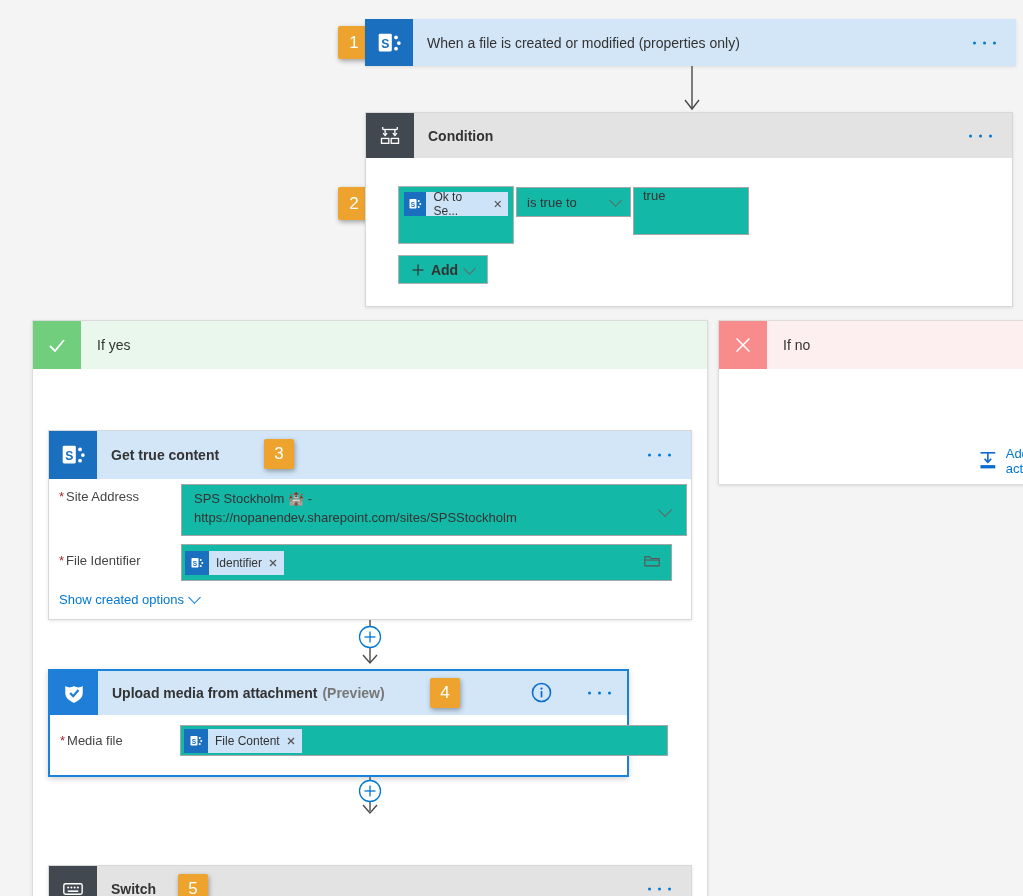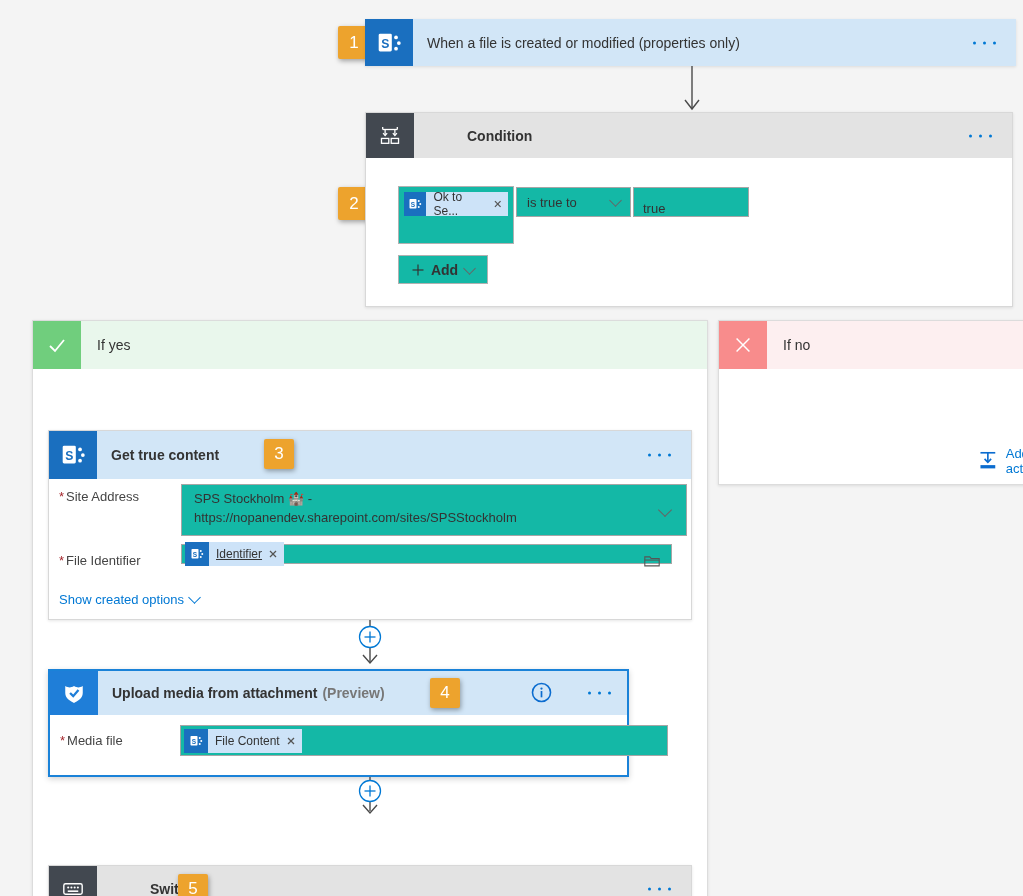--- a/index.html
+++ b/index.html
@@ -4,21 +4,21 @@
 <style>
   html,body{margin:0;padding:0;}
   .stage{position:relative;width:1023px;height:896px;overflow:hidden;
          background:#f4f4f4;font-family:"Liberation Sans",sans-serif;color:#333;}
   .abs{position:absolute;}
   
   .card{position:absolute;background:#fff;border:1px solid #d8d8d8;
         box-shadow:0 1px 3px rgba(0,0,0,.10);box-sizing:border-box;}
   .hdr{display:flex;align-items:center;position:relative;}
   .hdr-blue{background:#d2e6f7;}
-  .hdr-gray{background:#e3e3e3;gap:39px;}
+  .hdr-gray{background:#e3e3e3;}
   .icon-sq{flex:0 0 48px;height:100%;display:flex;align-items:center;justify-content:center;}
   .sp-blue{background:#1a6fbf;}
   .dk{background:#424850;}
   .title{margin-left:14px;font-size:14px;font-weight:600;color:#333;white-space:nowrap;}
   .preview{font-weight:700;color:#777;margin-left:5px;font-size:14px;}
   .dots{position:absolute;right:20px;top:50%;transform:translateY(-50%);display:flex;gap:7px;cursor:pointer;}
   .dots i{width:3px;height:3px;border-radius:50%;background:#0078d4;}
   
   .badge{position:absolute;width:32px;height:33px;background:#eda32d;color:#fff;
          font-size:17px;display:flex;align-items:center;justify-content:center;
@@ -119,21 +119,21 @@
             <line x1="7" y1="1" x2="1" y2="7" stroke="#555" stroke-width="1.3"></line>
           </svg>
       </span>
     </div>
 
     <div class="box" style="left:150px;top:74px;width:115px;height:30px;display:flex;align-items:center;padding:0 10px;cursor:pointer;">
       <span style="flex:1;">is true to</span>
       <span class="chev" style="margin-top:-3px;"></span>
     </div>
 
-    <div class="box" style="left:267px;top:74px;width:116px;height:30px;display:flex;align-items:flex-end;padding:0 9px;">
+    <div class="box" style="left:267px;top:74px;width:116px;height:48px;display:flex;align-items:flex-start;padding:0 9px;">
       <span>true</span>
     </div>
 
     <div class="box" style="left:32px;top:142px;width:90px;height:29px;display:flex;align-items:center;justify-content:center;gap:7px;cursor:pointer;border-color:#b1b1b1;">
       <svg width="12" height="12" viewBox="0 0 12 12">
           <line x1="6" y1="0.5" x2="6" y2="11.5" stroke="#333" stroke-width="1.2"></line>
           <line x1="0.5" y1="6" x2="11.5" y2="6" stroke="#333" stroke-width="1.2"></line>
         </svg>
       <span style="font-size:14px;font-weight:600;">Add</span>
       <span class="chev" style="margin-top:-3px;"></span>
@@ -197,21 +197,21 @@
     </div>
     <div class="box" style="left:132px;top:53px;width:506px;height:52px;cursor:pointer;">
       <div style="padding:6px 12px 0 12px;">SPS Stockholm 🏰 -</div>
       <div style="padding:4px 40px 0 12px;overflow:hidden;white-space:nowrap;">https://nopanendev.sharepoint.com/sites/SPSStockholm</div>
       <span class="chev" style="position:absolute;right:16px;top:20px;width:9px;height:9px;"></span>
     </div>
 
     <div class="fieldlabel" style="left:10px;top:122px;">
       <span class="req">*</span><span>File Identifier</span>
     </div>
-    <div class="box" style="left:132px;top:113px;width:491px;height:20px;display:flex;align-items:center;padding:0 3px;text-decoration:underline;">
+    <div class="box" style="left:132px;top:113px;width:491px;height:37px;display:flex;align-items:center;padding:0 3px;">
       <span class="pill">
         <span class="tk-ic">
           <svg width="16" height="16" viewBox="0 0 32 32">
               <rect x="5" y="6" width="14" height="19" rx="1.5" fill="#fff"></rect>
               <text x="12" y="21" text-anchor="middle" font-size="13" font-weight="bold" fill="#1a6fbf" font-family="Liberation Sans">S</text>
               <circle cx="23.5" cy="10" r="2" fill="#fff"></circle>
               <circle cx="26.5" cy="16" r="2" fill="#fff"></circle>
               <circle cx="23.5" cy="22" r="2" fill="#fff"></circle>
             </svg>
         </span>

